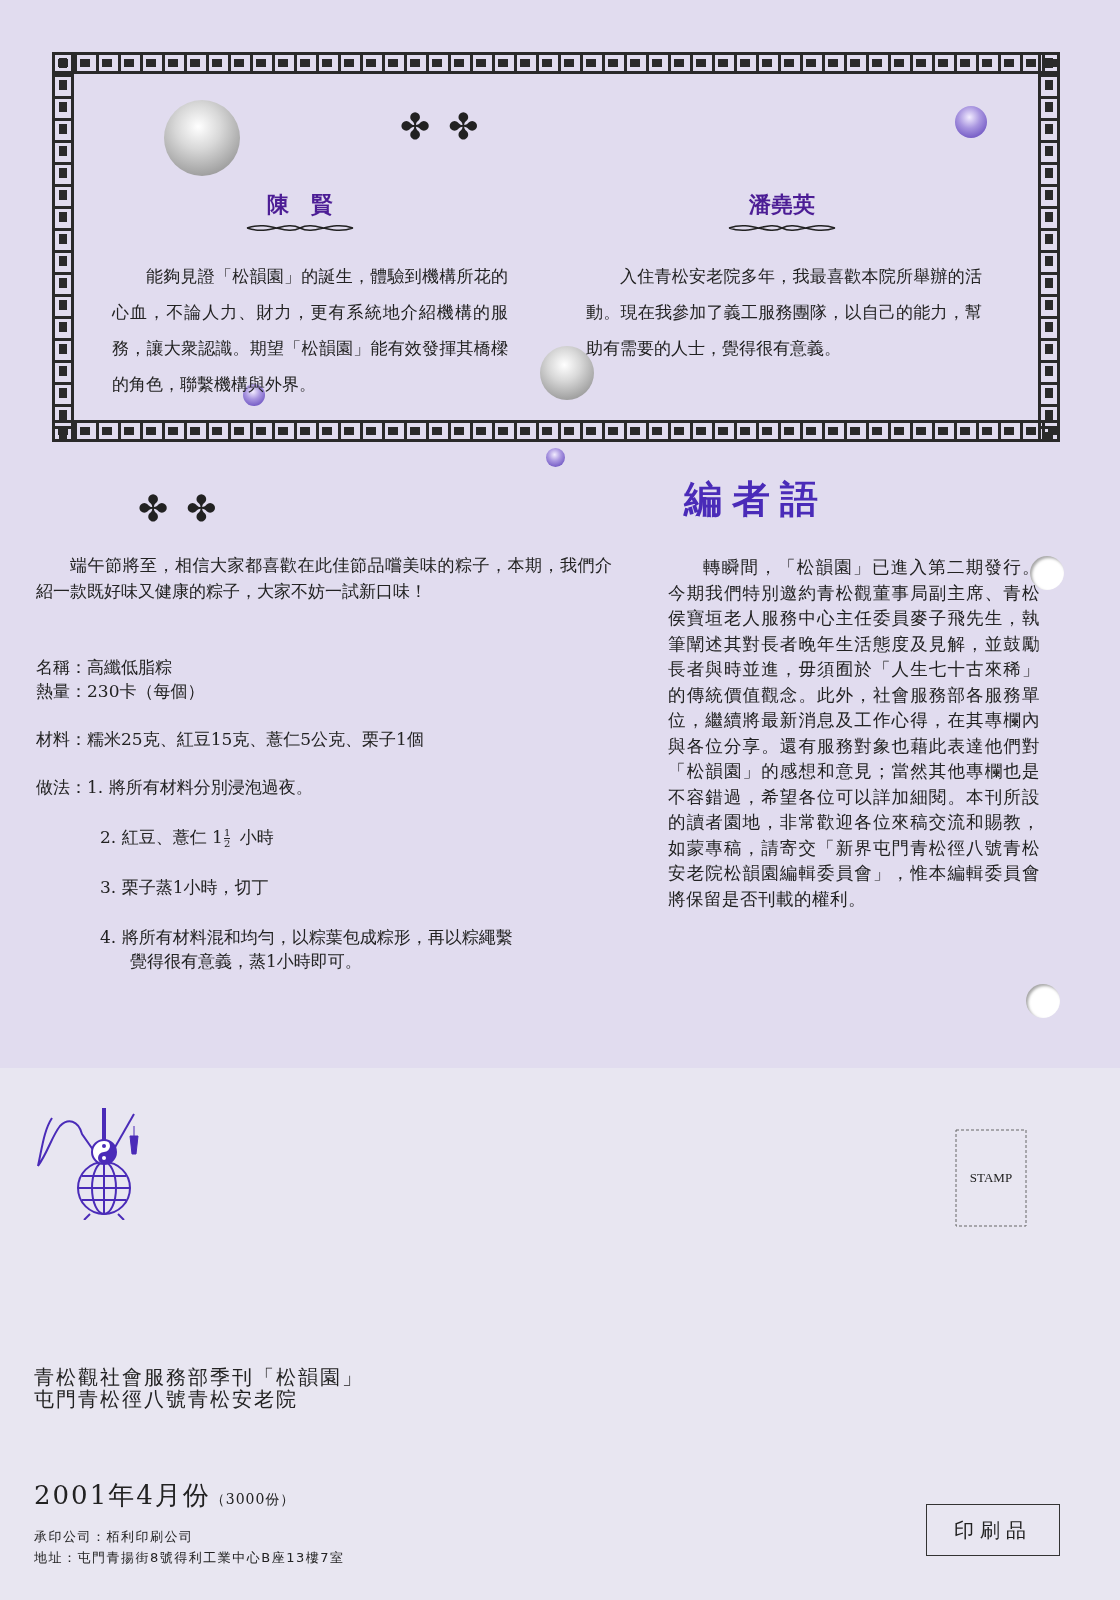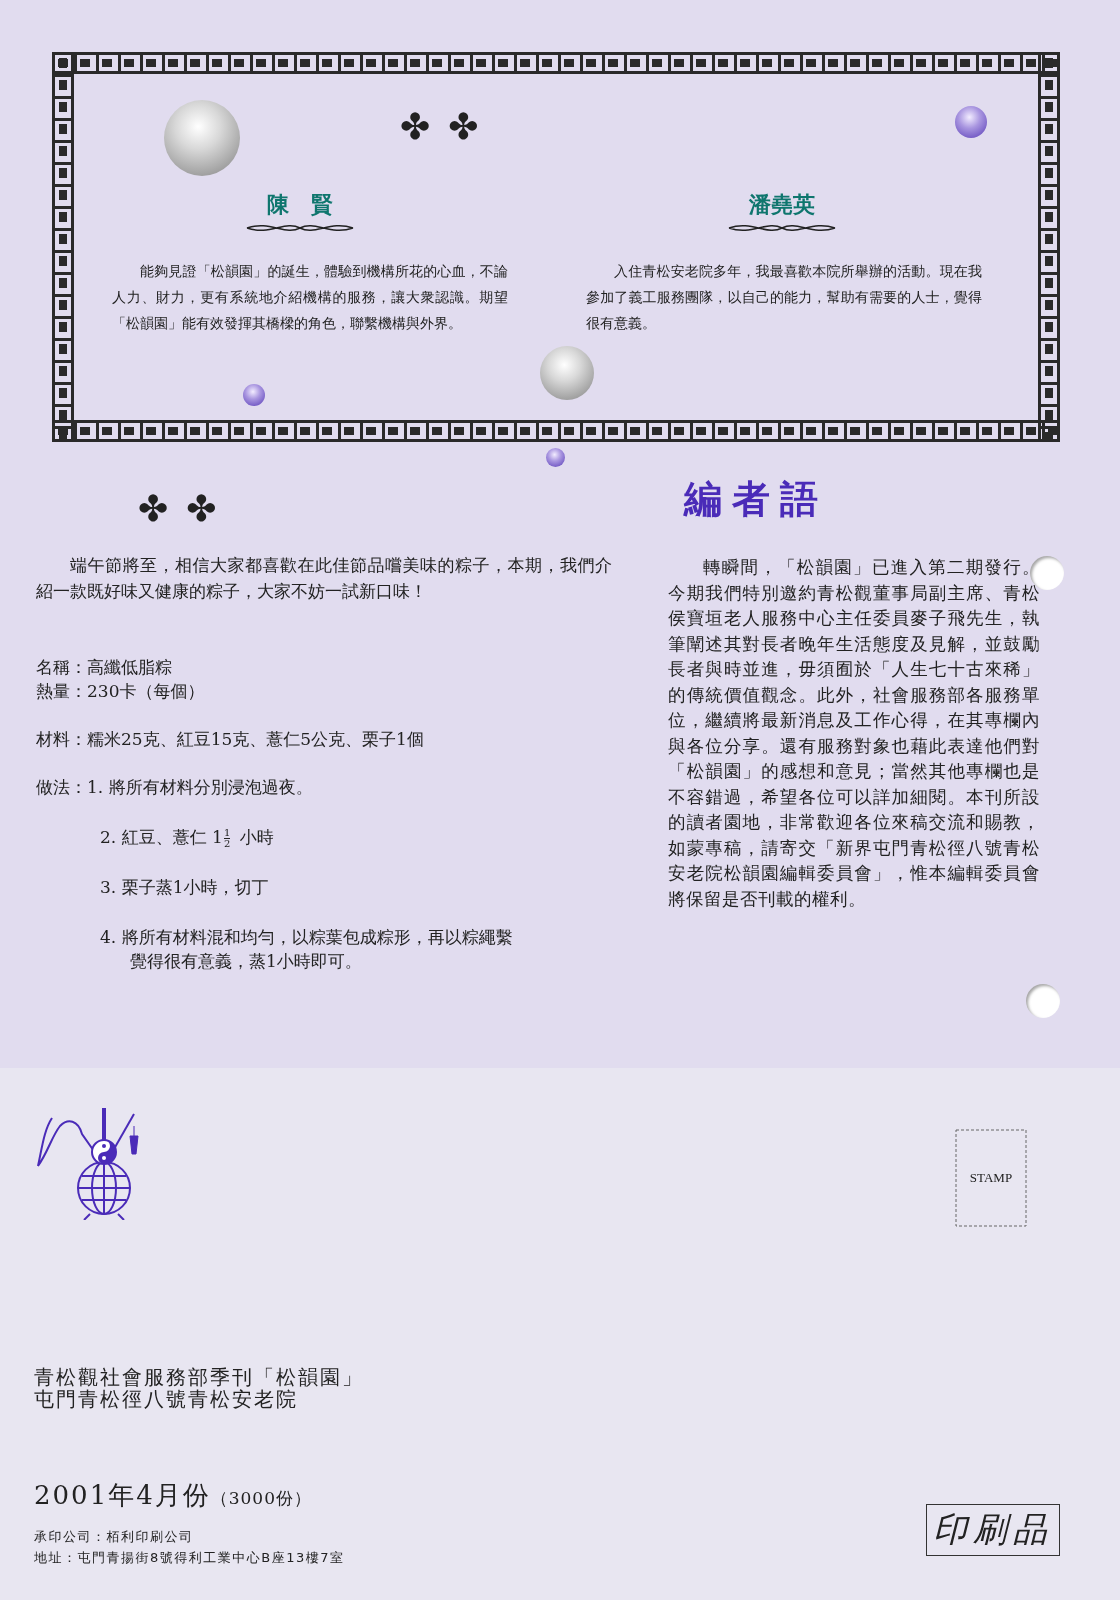--- a/index.html
+++ b/index.html
@@ -43,42 +43,42 @@
   .sphere { position:absolute; border-radius:50%; }
   .sphere.grey { background: radial-gradient(circle at 45% 35%, #ffffff 0%, #d8d8d8 35%, #9a9a9a 80%, #7c7c7c 100%); }
   .sphere.purple { background: radial-gradient(circle at 45% 35%, #f2ecff 0%, #a996e0 40%, #6a50c0 85%, #5a40b0 100%); }
 
   .heading {
     position:absolute; display:flex; align-items:center; gap:18px;
     color:#4a2bb8; font-family:"DejaVu Sans", sans-serif; font-weight:bold; letter-spacing:8px;
   }
   .scroll-orn { color:#222; font-family:"DejaVu Serif", serif; font-weight:normal; letter-spacing:0; }
 
-  .author { position:absolute; text-align:center; color:#0f766e; font-size:22px; font-weight:bold; font-family:"DejaVu Sans", sans-serif; }
+  .author { position:absolute; text-align:center; color:#4c1d95; font-size:22px; font-weight:bold; font-family:"DejaVu Sans", sans-serif; }
   .flourish { display:block; margin:2px auto 0; width:110px; height:12px; }
 
-  .para { position:absolute; font-size:14px; line-height:26px; text-align:justify; }
+  .para { position:absolute; font-size:17px; line-height:36px; text-align:justify; }
   .indent { text-indent:2em; }
 
   .recipe { position:absolute; font-size:17px; }
   .recipe .row { position:absolute; white-space:nowrap; }
 
   .frac { display:inline-flex; flex-direction:column; font-size:10px; line-height:10px; vertical-align:middle; text-align:center; margin:0 4px 0 1px; }
   .frac span:first-child { border-bottom:1px solid #222; }
 
   .hole { position:absolute; width:34px; height:34px; border-radius:50%; background:#fff; box-shadow: inset 2px 2px 3px rgba(0,0,0,0.35); }
 
   .stamp-box { position:absolute; left:952px; top:1126px; width:78px; height:104px; }
   .stamp-label { position:absolute; left:0; right:0; top:44px; text-align:center; font-size:13px; font-family:"Liberation Serif", serif; }
 
-  .printed { position:absolute; left:926px; top:1504px; width:132px; height:50px; border:1.5px solid #333; font-size:34px; display:flex; align-items:center; justify-content:center; letter-spacing:6px; font-family:"DejaVu Sans", sans-serif;font-style:italic; }
+  .printed { position:absolute; left:926px; top:1504px; width:132px; height:50px; border:1.5px solid #333; font-size:20px; display:flex; align-items:center; justify-content:center; letter-spacing:6px; font-family:"DejaVu Sans", sans-serif; }
 
   .footer-text { position:absolute; left:34px; font-size:20px; letter-spacing:2px; }
   .date-line { position:absolute; left:34px; top:1478px; font-size:26px; letter-spacing:2px; }
-  .date-line .sub { font-size:17px; letter-spacing:1px; }
+  .date-line .sub { font-size:14px; letter-spacing:1px; }
   .printer { position:absolute; left:34px; font-size:13px; letter-spacing:1.5px; font-family:"DejaVu Sans", sans-serif; }
 </style>
 </head>
 <body>
 
 <div class="top-area"></div>
 <div class="bottom-area"></div>
 
 <div class="frame">
   <div class="key-h" style="left:0;top:0;width:1008px;"></div>

